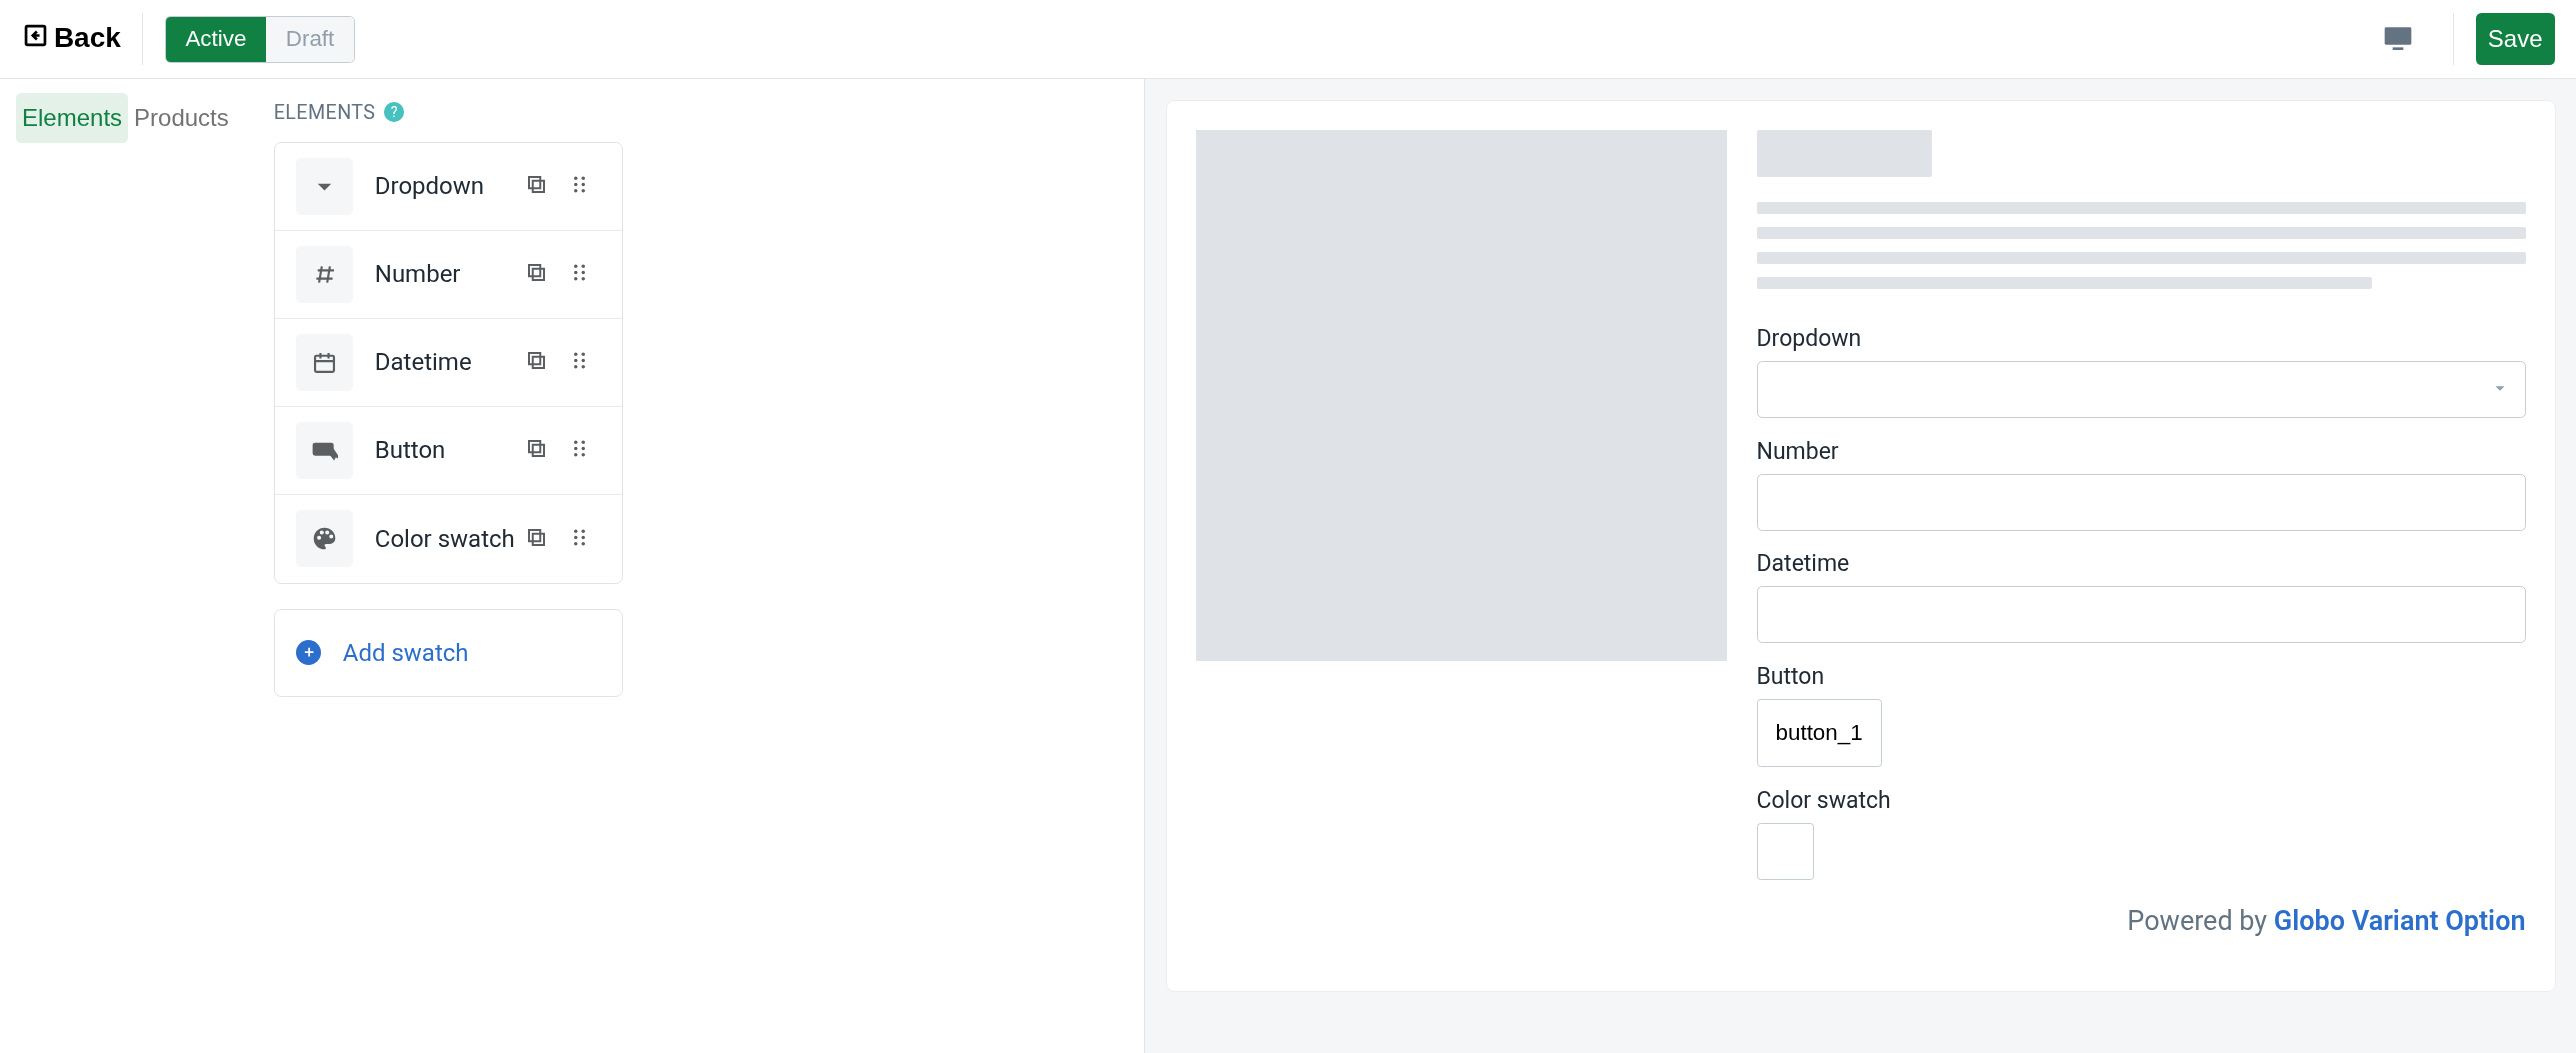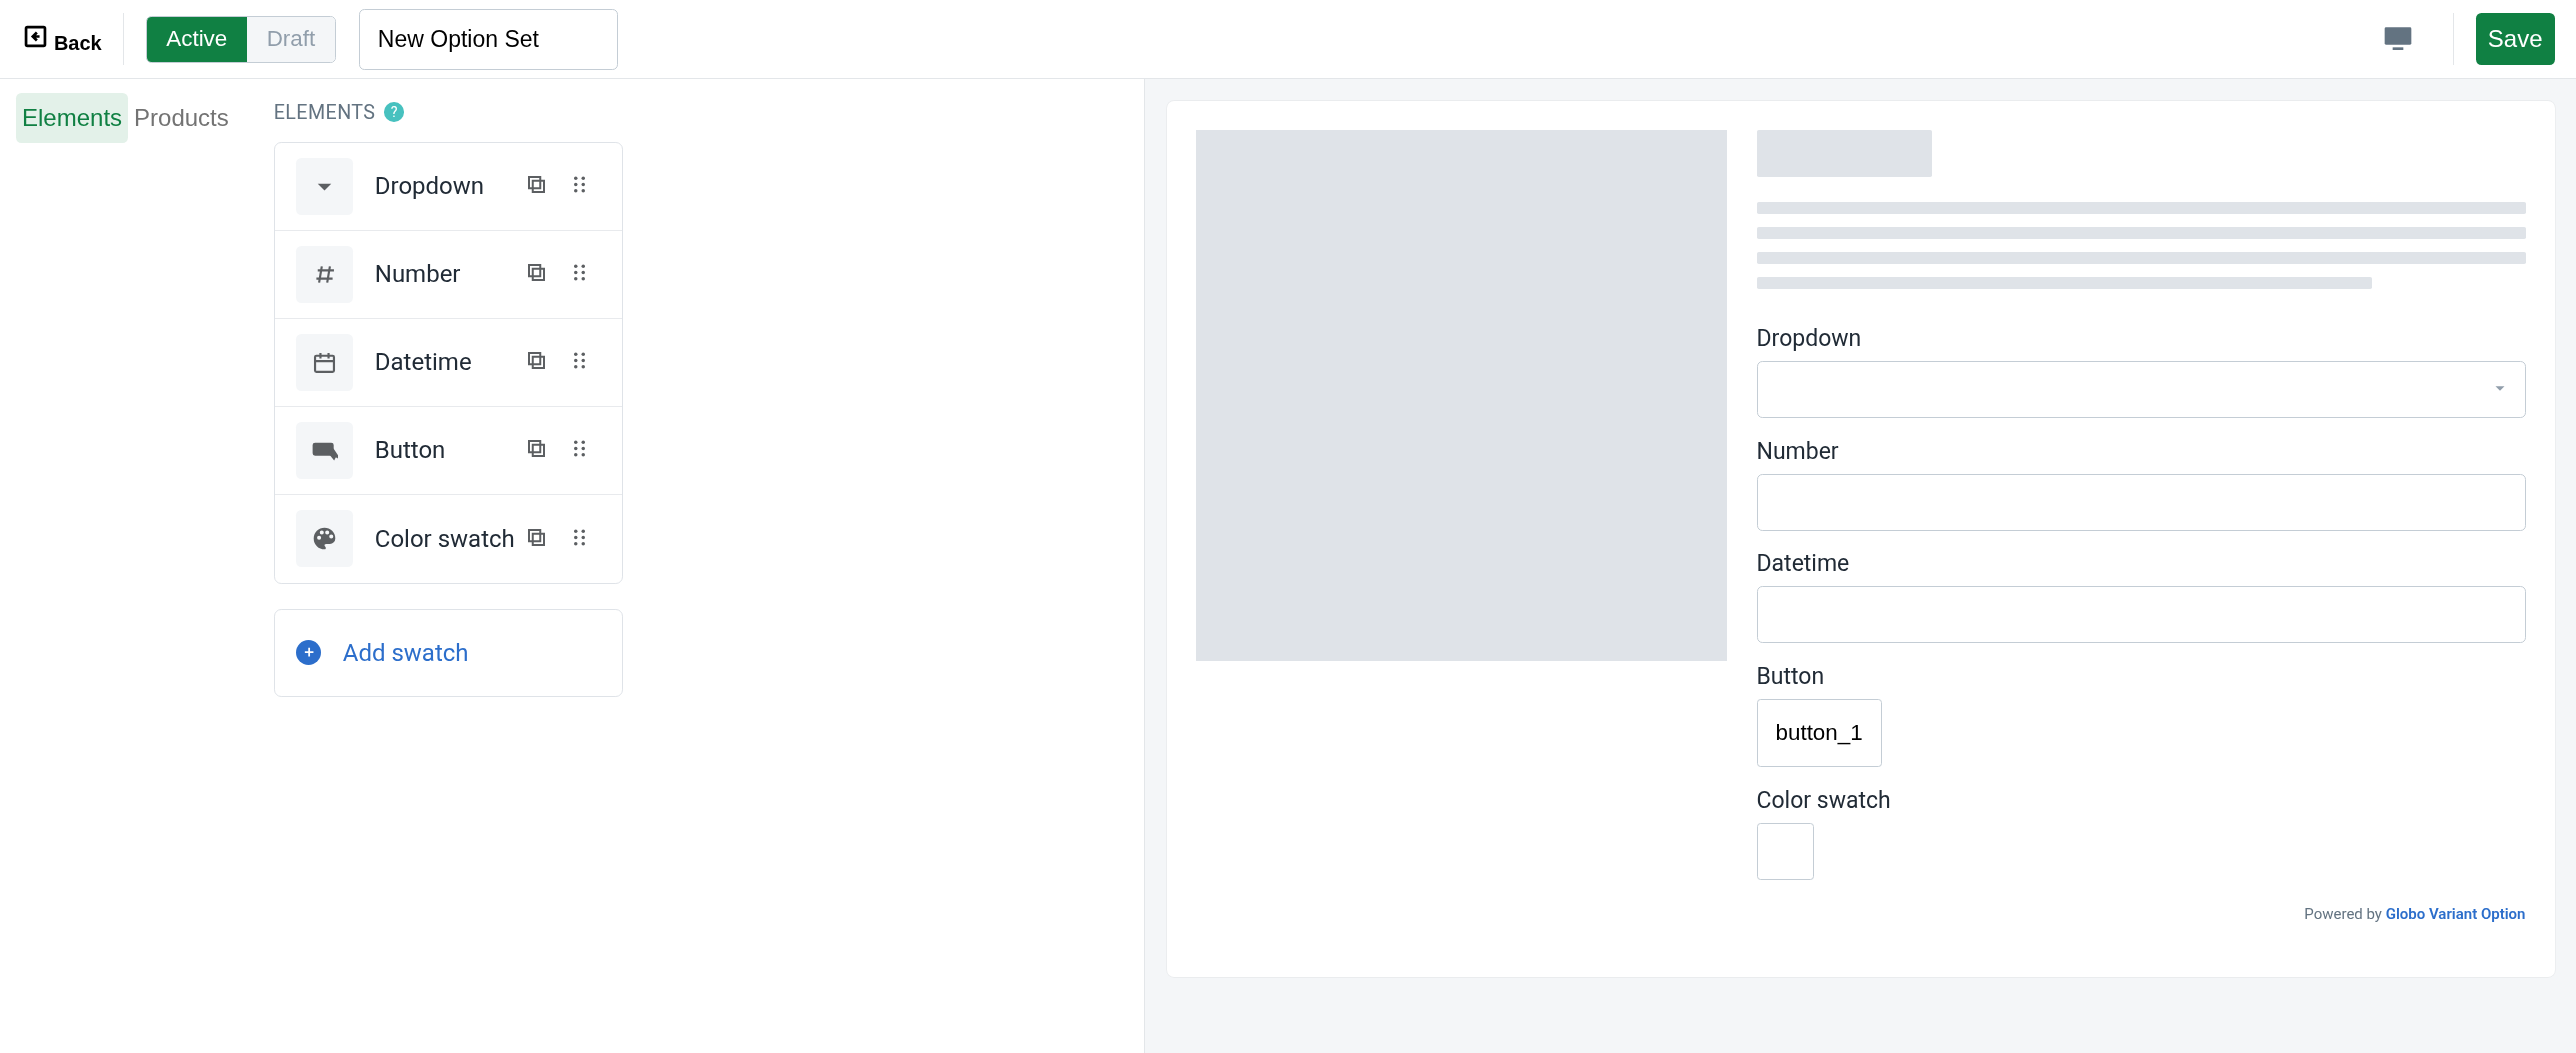--- a/index.html
+++ b/index.html
@@ -18,23 +18,23 @@
   
   .topbar {
     display: flex;
     align-items: center;
     height: 79px;
     padding: 0 21.5px;
     border-bottom: 0.9px solid #E3E6E9;
   }
   .back-btn {
     display: flex;
-    align-items: flex-end;
+    align-items: flex-start;
     font-weight: 600;
-    font-size: 20px;
+    font-size: 28px;
     background: none;
     border: none;
     padding: 0 21.5px 0 0;
     cursor: pointer;
   }
   .back-icon {
     width: 27px;
     height: 27px;
     margin-right: 5.4px;
   }
@@ -295,21 +295,21 @@
     width: 57px;
     height: 57px;
     border: 0.9px solid #C4CDD5;
     border-radius: 3.6px;
     background: #fff;
     cursor: pointer;
   }
 
   .powered {
     text-align: right;
-    font-size: 15px;
+    font-size: 27px;
     color: #637381;
     margin: 25px 0;
   }
   .powered a { color: #2C6ECB; font-weight: 600; text-decoration: none; }
 
   .cart-btn {
     width: 100%;
     height: 63px;
     border: 1.8px solid #C4CDD5;
     background: #fff;
@@ -334,21 +334,20 @@
     <span>Back</span>
   </button>
 
   <div class="topbar-divider"></div>
 
   <div class="status-toggle">
     <button class="active">Active</button>
     <button>Draft</button>
   </div>
 
-  <input class="title-input" type="text" value="New Option Set" style="">
 
   <div class="topbar-spacer"></div>
 
   <button class="device-btn">
     <span>
       <svg viewBox="0 0 24 24" fill="currentColor">
         <rect x="2" y="4" width="20" height="13" rx="1"></rect>
         <rect x="8" y="19" width="8" height="2"></rect>
       </svg>
     </span>

